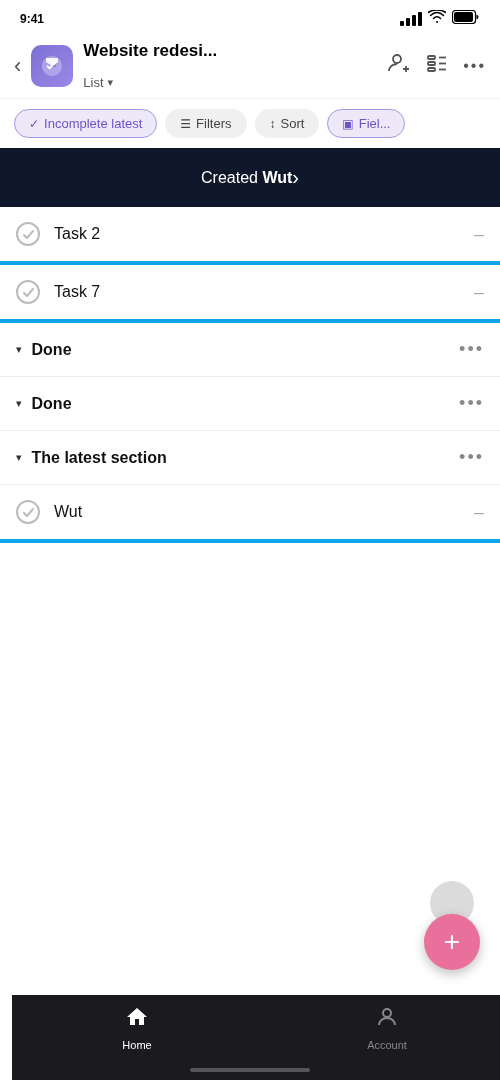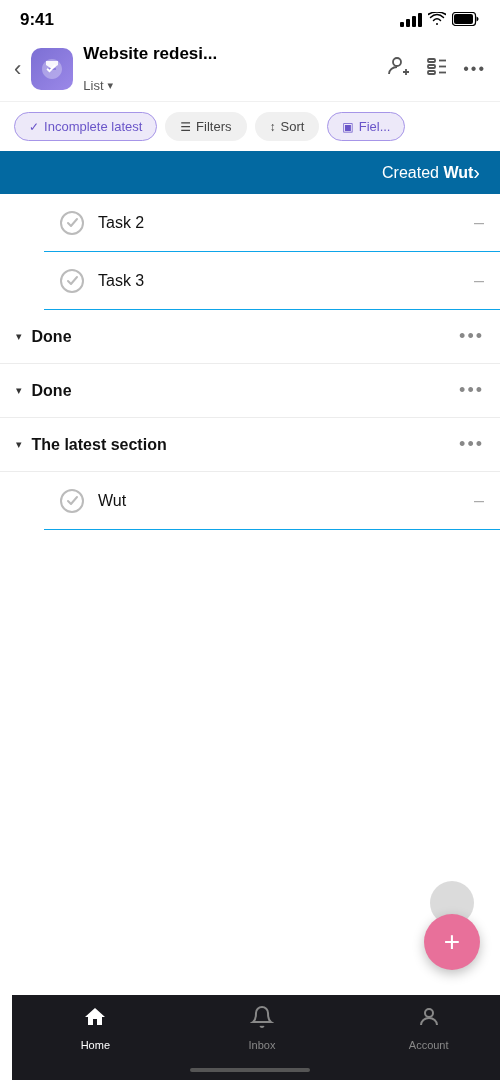--- a/index.html
+++ b/index.html
@@ -15,21 +15,21 @@
 
     
     .status-bar {
       display: flex;
       justify-content: space-between;
       align-items: center;
       padding: 10px 20px 6px 20px;
       background: #fff;
     }
     .status-time {
-      font-size: 17px;
+      font-size: 12px;
       font-weight: 600;
       color: #000;
     }
     .status-icons {
       display: flex;
       align-items: center;
       gap: 6px;
     }
     .signal-bars {
       display: flex;
@@ -143,25 +143,25 @@
       background: #ede9f9;
       border-color: #a695e8;
       color: #6a55c9;
     }
     .chip-icon {
       font-size: 12px;
     }
 
     
     .created-banner {
-      background: #0369a1;
-      padding: 10px 20px;
-      display: flex;
-      align-items: center;
-      justify-content: flex-end;
+      background: #0f172a;
+      padding: 18px 20px;
+      display: flex;
+      align-items: center;
+      justify-content: center;
     }
     .created-banner-text {
       font-size: 16px;
       color: #fff;
     }
     .created-banner-text strong {
       font-weight: 700;
     }
     .created-banner-arrow {
       color: #fff;
@@ -170,22 +170,21 @@
 
     
     .task-section {
       background: #fff;
     }
     .task-row {
       display: flex;
       align-items: center;
       padding: 0 16px;
       height: 58px;
-      border-bottom: 1px solid #0ea5e9;
-      margin-left: 44px;
+      border-bottom: 4px solid #0ea5e9;
     }
     .task-check {
       width: 24px;
       height: 24px;
       border-radius: 50%;
       border: 2px solid #bbb;
       display: flex;
       align-items: center;
       justify-content: center;
       margin-right: 14px;
@@ -422,21 +421,21 @@
     <div class="task-name">Task 2</div>
     <div class="task-dash">–</div>
   </div>
 
   <div class="task-row">
     <div class="task-check checked">
       <svg viewBox="0 0 13 13">
           <polyline points="2,7 5,10 11,3" stroke="#bbb" stroke-width="2" fill="none" stroke-linecap="round" stroke-linejoin="round"></polyline>
         </svg>
     </div>
-    <div class="task-name">Task 3</div>
+    <div class="task-name">Task 7</div>
     <div class="task-dash">–</div>
   </div>
 
   <div class="section-header">
     <span class="section-arrow">▾</span>
     <span class="section-name">Done</span>
     <span class="section-more">•••</span>
   </div>
 
   <div class="section-header">
@@ -474,29 +473,20 @@
   <div class="nav-item">
     <div class="nav-icon active">
       <svg width="24" height="24" viewBox="0 0 24 24" fill="white">
         <path d="M10 20v-6h4v6h5v-8h3L12 3 2 12h3v8z"></path>
       </svg>
     </div>
     <div class="nav-label active">Home</div>
   </div>
 
 
-  <div class="nav-item">
-    <div class="nav-icon">
-      <svg width="24" height="24" viewBox="0 0 24 24" fill="none" stroke="#888" stroke-width="2">
-        <path d="M18 8A6 6 0 0 0 6 8c0 7-3 9-3 9h18s-3-2-3-9"></path>
-        <path d="M13.73 21a2 2 0 0 1-3.46 0"></path>
-      </svg>
-    </div>
-    <div class="nav-label">Inbox</div>
-  </div>
 
 
   <div class="nav-item">
     <div class="nav-icon">
       <svg width="24" height="24" viewBox="0 0 24 24" fill="none" stroke="#888" stroke-width="2">
         <circle cx="12" cy="8" r="4"></circle>
         <path d="M4 20c0-4 3.6-7 8-7s8 3 8 7"></path>
       </svg>
     </div>
     <div class="nav-label">Account</div>

